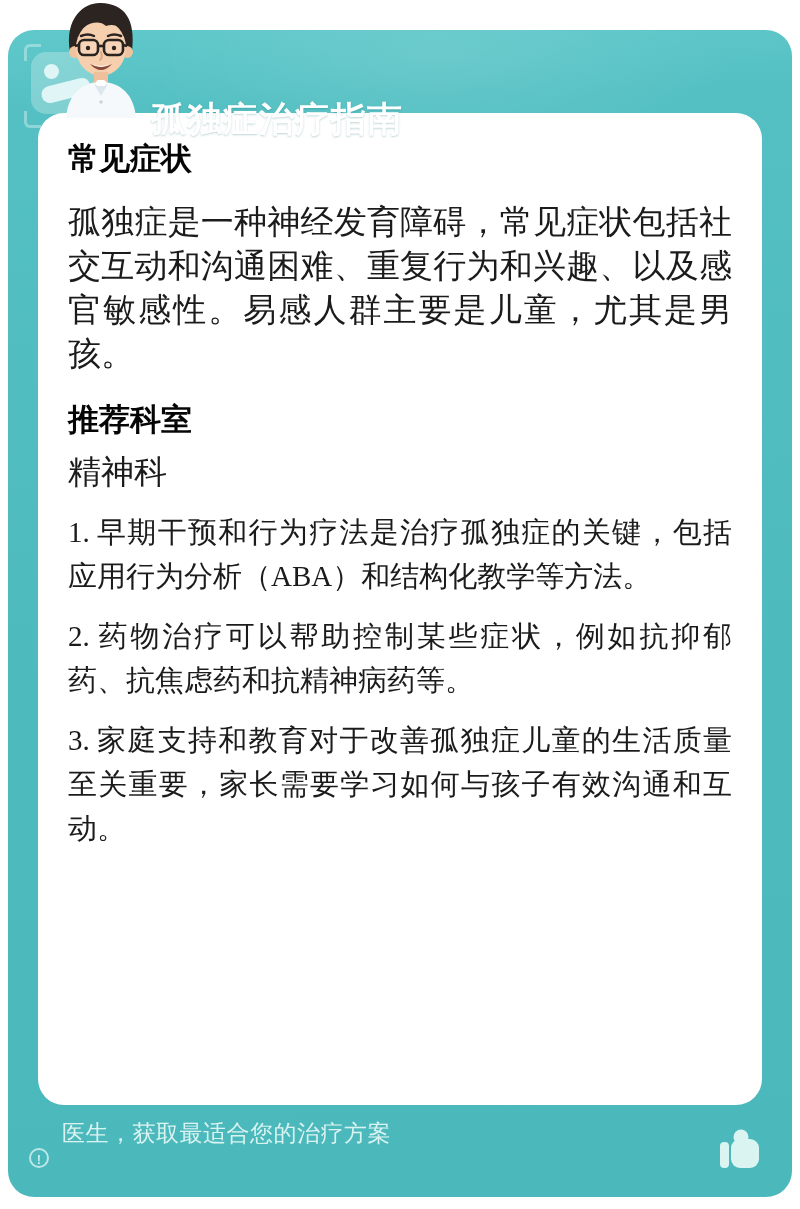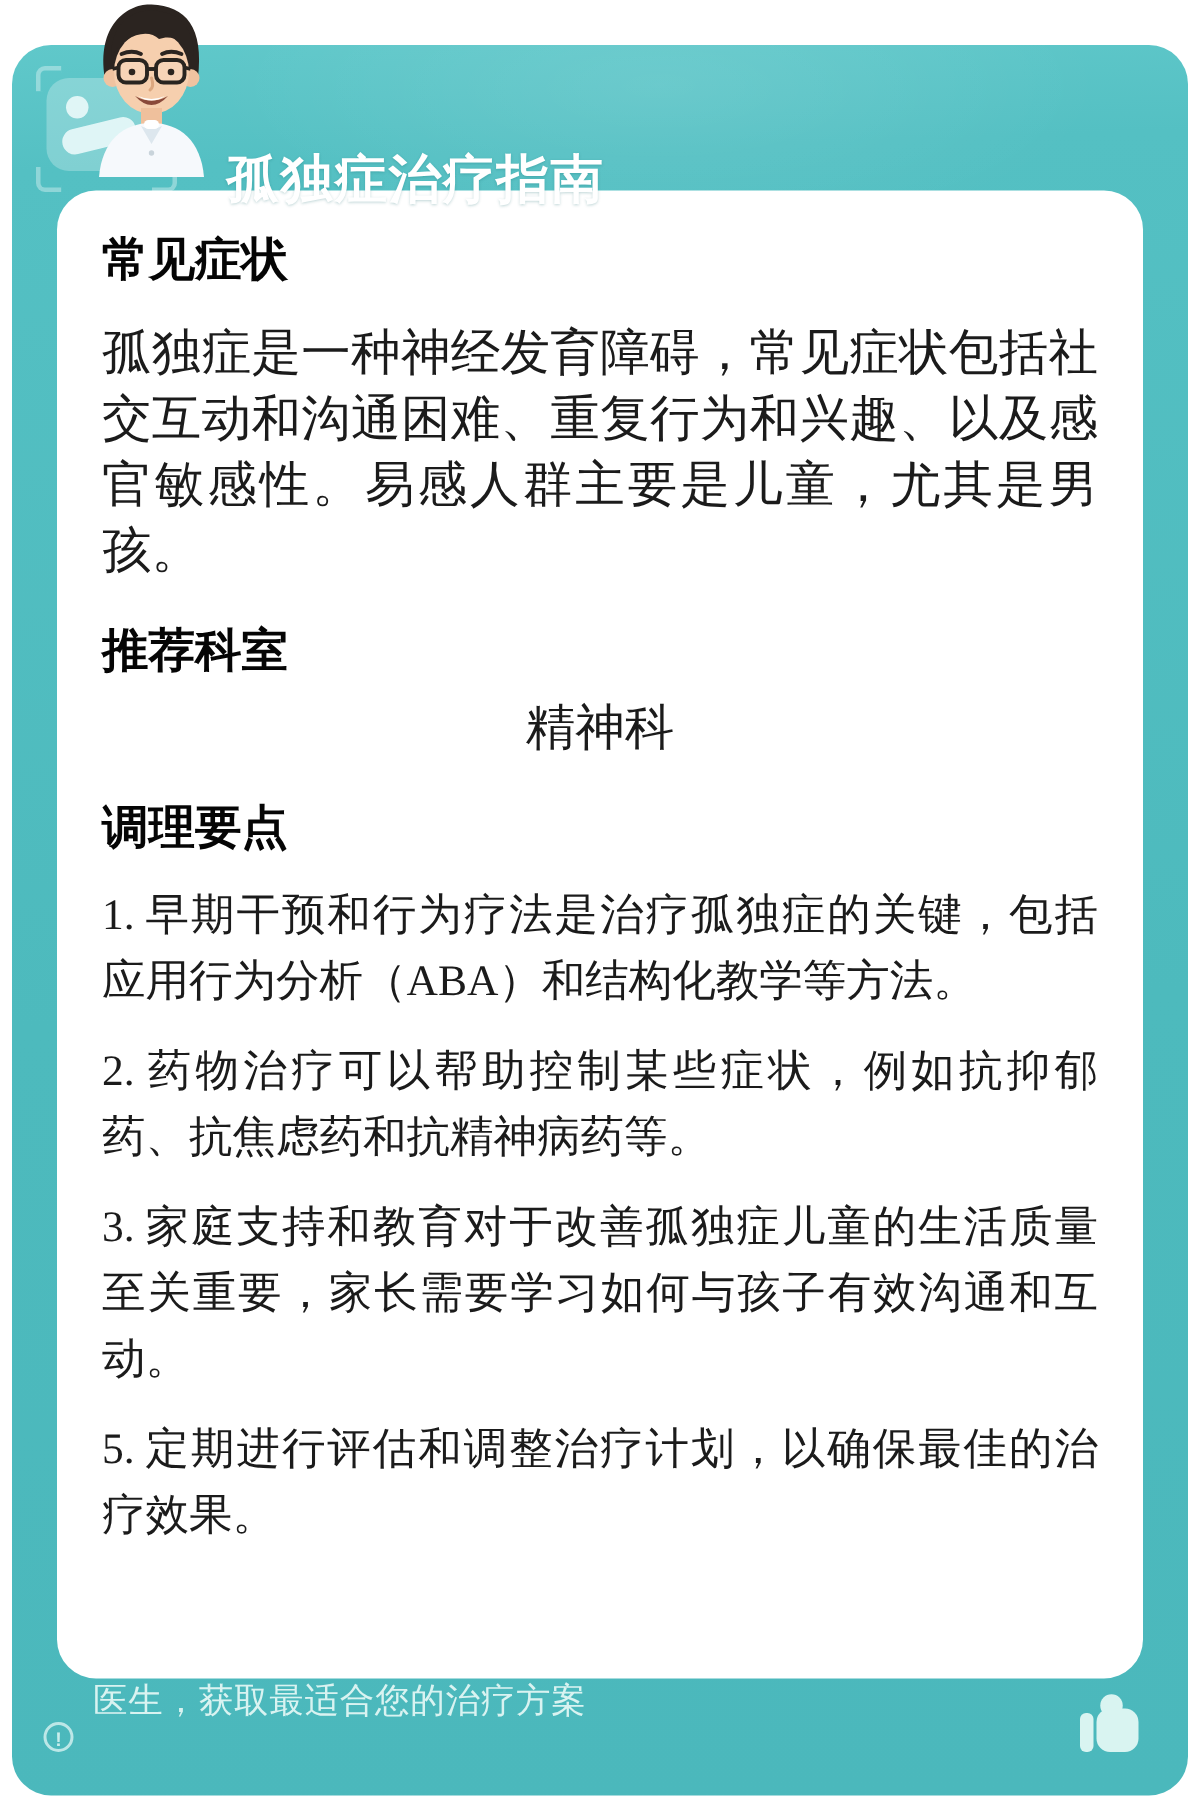--- a/index.html
+++ b/index.html
@@ -43,33 +43,33 @@
   .page-title{
     position:absolute;left:151px;top:52px;z-index:3;
     font-size:35px;font-weight:700;color:#ffffff;letter-spacing:1px;
     text-shadow:0 1px 2px rgba(0,90,95,0.25);
     margin-top:44px;
   }
   
   .content-card{
     position:absolute;left:38px;top:113px;width:724px;height:992px;
     background:#ffffff;border-radius:26px;z-index:2;
-    padding:12px 30px 0 30px;box-sizing:border-box;margin-top:14px;
+    padding:12px 30px 0 30px;box-sizing:border-box;
   }
   .sec-heading{
     font-family:"Liberation Sans","DejaVu Sans",sans-serif;
     font-size:31px;line-height:40px;font-weight:700;color:#050505;margin:24px 0 0 0;
   }
   .sec-heading.first{margin-top:14px;}
   .body-text{
     font-family:"Liberation Serif","DejaVu Serif",serif;
     font-size:33px;line-height:44px;color:#1b1b1b;margin:21px 0 0 0;
     text-align:justify;
   }
-  .body-text.plain{margin-top:10px;text-align:center;}
+  .body-text.plain{margin-top:10px;text-align:left;}
   .list-item{
     font-family:"Liberation Serif","DejaVu Serif",serif;
     font-size:29px;line-height:44px;color:#1b1b1b;margin:16px 0 0 0;
     text-align:justify;
   }
   .list-item .num{font-family:"Liberation Serif","DejaVu Serif",serif;margin-right:6px;}
   
   .footer{position:absolute;left:0;top:1108px;width:800px;height:90px;z-index:2;}
   .info-icon{
     position:absolute;left:29px;top:40px;width:20px;height:20px;border-radius:50%;
@@ -139,26 +139,24 @@
 
 <div class="page-title">孤独症治疗指南</div>
 
 <div class="content-card">
   <div class="sec-heading first">常见症状</div>
   <p class="body-text">孤独症是一种神经发育障碍，常见症状包括社交互动和沟通困难、重复行为和兴趣、以及感官敏感性。易感人群主要是儿童，尤其是男孩。</p>
 
   <div class="sec-heading">推荐科室</div>
   <p class="body-text plain">精神科</p>
 
-  <div class="sec-heading">调理要点</div>
 
   <p class="list-item"><span class="num">1.</span><span>早期干预和行为疗法是治疗孤独症的关键，包括应用行为分析（ABA）和结构化教学等方法。</span></p>
   <p class="list-item"><span class="num">2.</span><span>药物治疗可以帮助控制某些症状，例如抗抑郁药、抗焦虑药和抗精神病药等。</span></p>
   <p class="list-item"><span class="num">3.</span><span>家庭支持和教育对于改善孤独症儿童的生活质量至关重要，家长需要学习如何与孩子有效沟通和互动。</span></p>
-  <p class="list-item"><span class="num">5.</span><span>定期进行评估和调整治疗计划，以确保最佳的治疗效果。</span></p>
 </div>
 
 <div class="footer">
   <div class="info-icon">!</div>
   <div class="footer-text">
     <span>医生，获取最适合您的治疗方案</span>
   </div>
   <button class="like-btn">
     <svg width="48" height="48" viewBox="0 0 48 48">
       <rect x="2" y="16" width="9" height="26" rx="4" fill="#d9f4f1"></rect>

